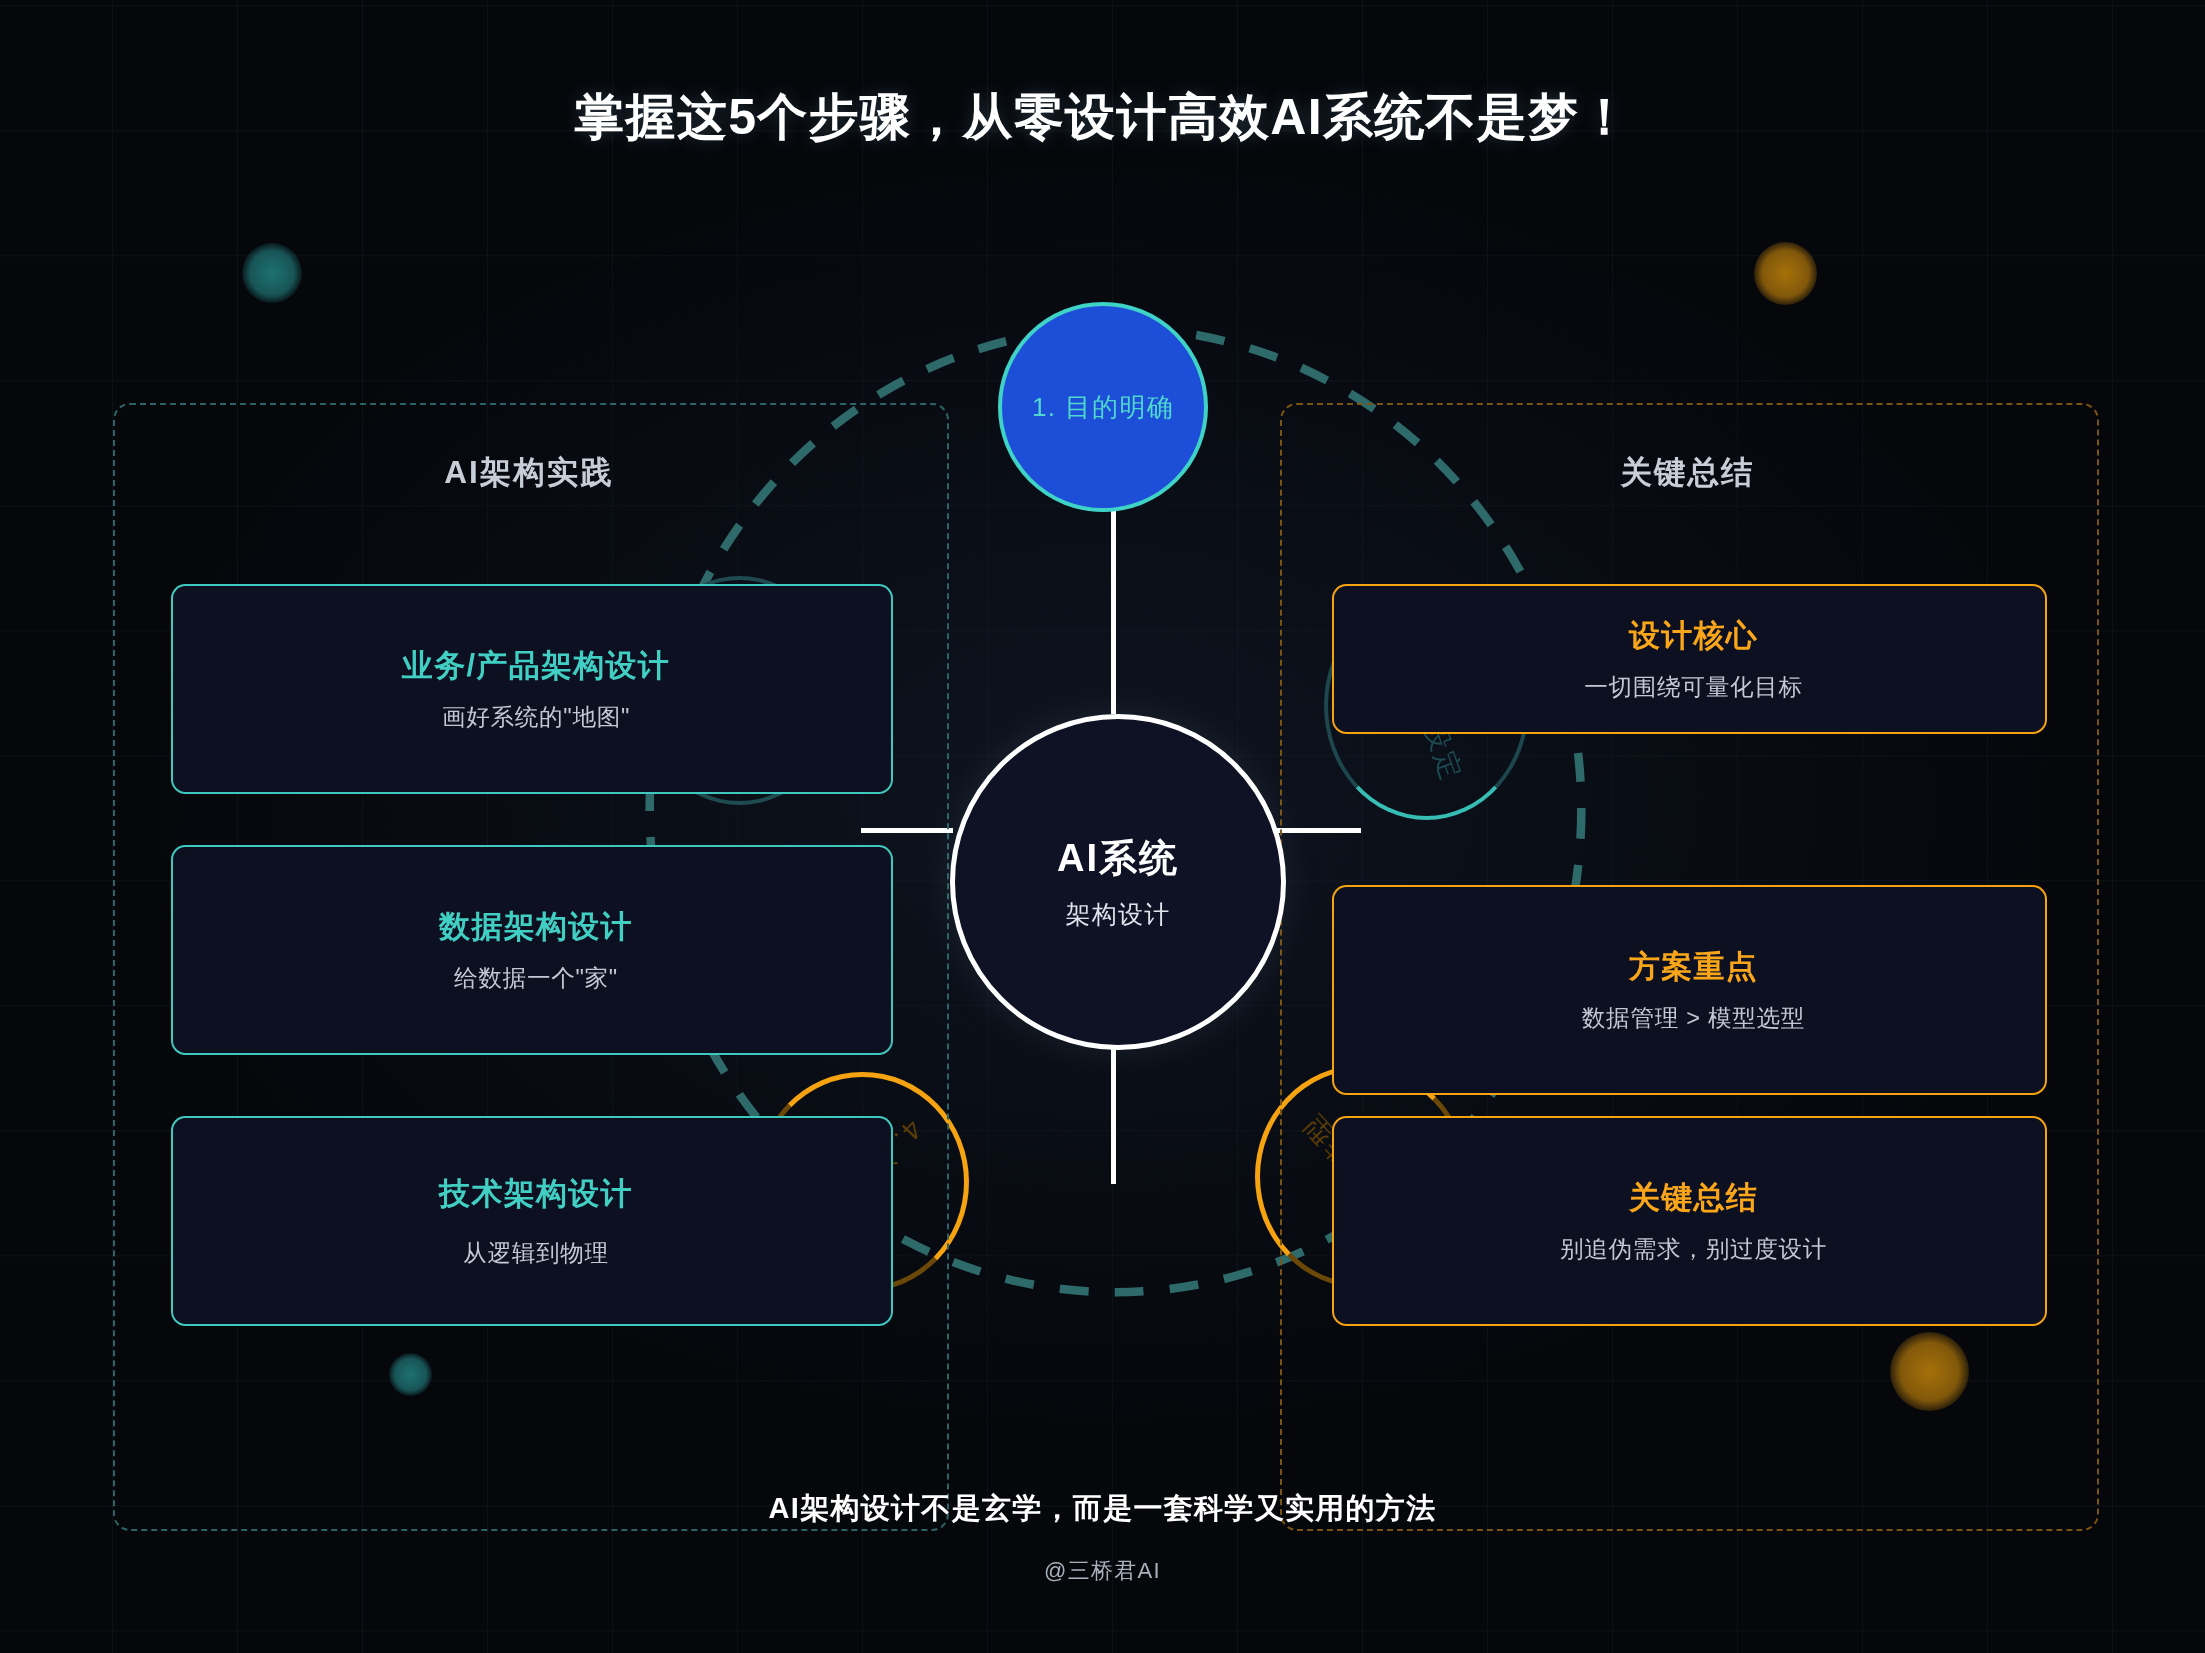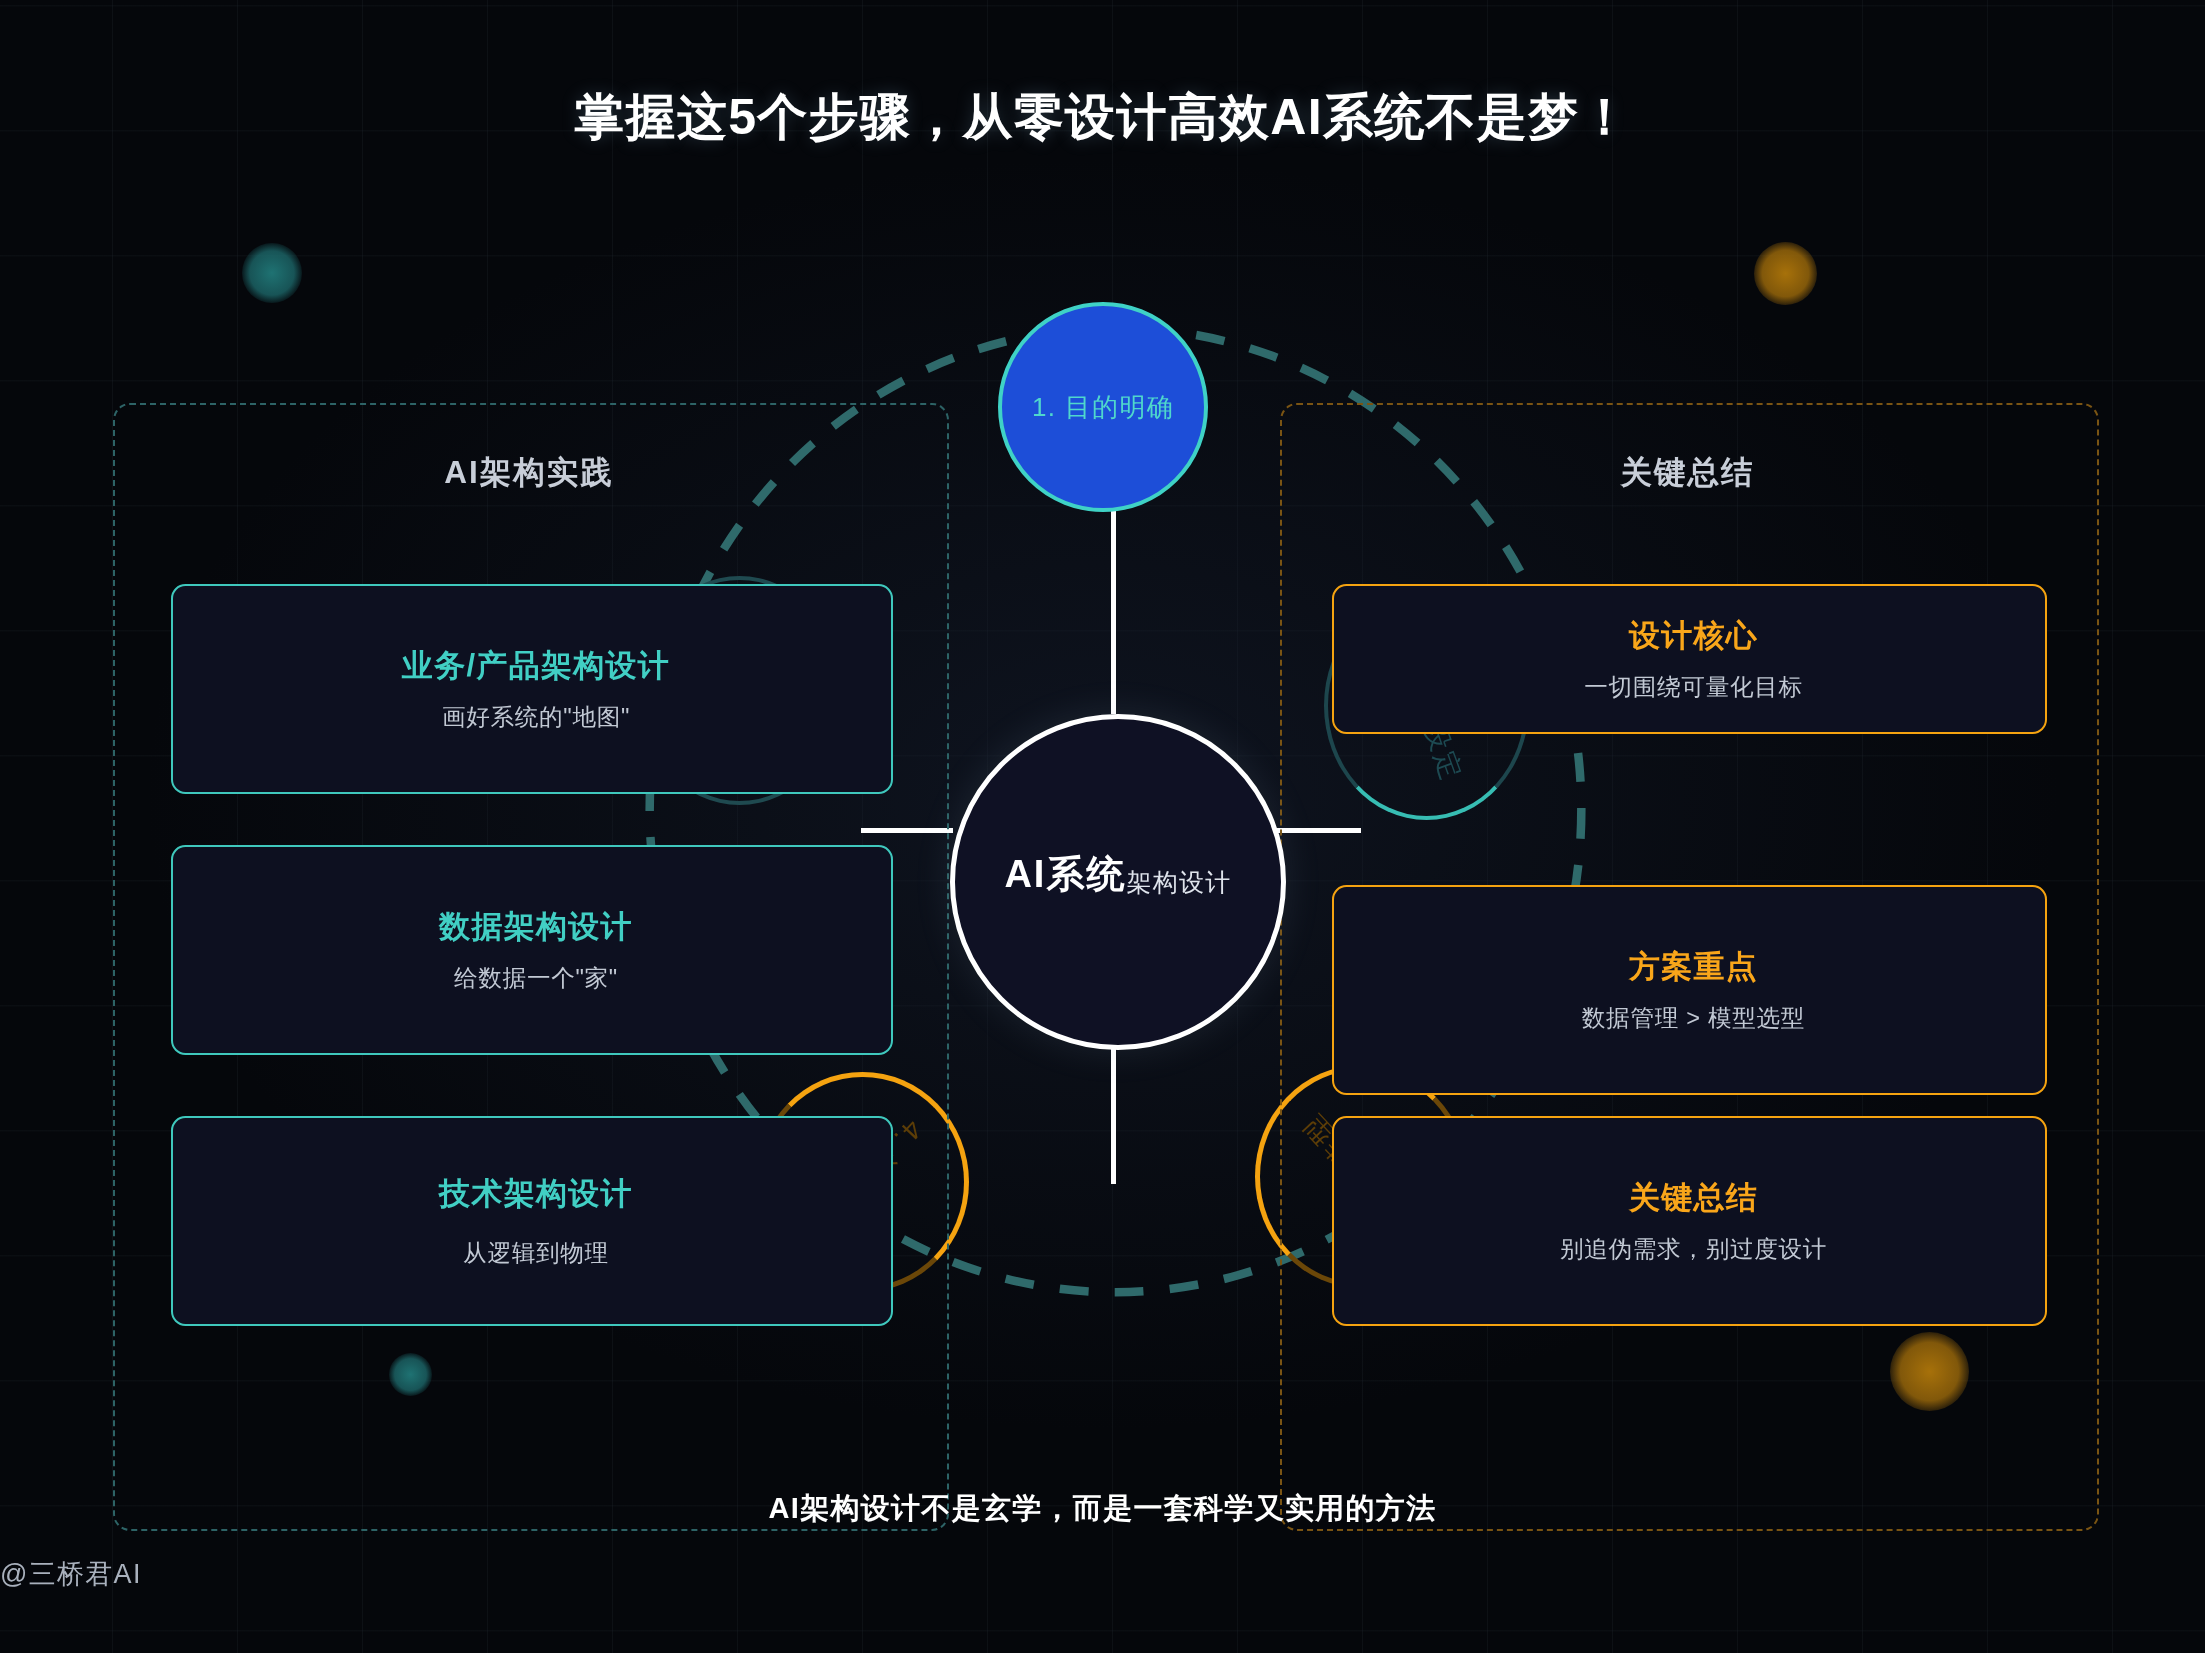--- a/index.html
+++ b/index.html
@@ -63,21 +63,21 @@
   .card.l2{left:171px;top:845px;width:722px;height:210px;}
   .card.l3{left:171px;top:1116px;width:722px;height:210px;gap:7px;}
   .card.r1{left:1332px;top:584px;width:715px;height:150px;}
   .card.r2{left:1332px;top:885px;width:715px;height:210px;}
   .card.r3{left:1332px;top:1116px;width:715px;height:210px;}
 
   
   .hub{
     position:absolute;left:950px;top:714px;width:326px;height:326px;border-radius:50%;
     background:#0f1124;border:5.9px solid #ffffff;
-    display:flex;flex-direction:row;align-items:center;justify-content:center;
+    display:flex;flex-direction:column;align-items:center;justify-content:center;
     box-shadow:0 0 39px rgba(180,210,240,.10);
   }
   .hub .h1{font-size:38px;font-weight:700;color:#ffffff;letter-spacing:2px;margin-bottom:14.4px;}
   .hub .h2{font-size:25px;color:#dfe4ec;letter-spacing:1.3px;}
 
   
   .step-top{
     position:absolute;left:998px;top:302px;width:202px;height:202px;border-radius:50%;
     background:#1d4ed8;border:4.6px solid #3fd2c6;
     display:flex;align-items:center;justify-content:center;
@@ -108,22 +108,22 @@
 
   
   .arc{position:absolute;left:630px;top:308px;width:971px;height:1004px;pointer-events:none;}
 
   
   .foot1{
     position:absolute;left:0;right:0;top:1489px;text-align:center;
     font-size:29px;font-weight:600;color:#ffffff;letter-spacing:1.3px;
   }
   .foot2{
-    position:absolute;left:0;right:0;top:1556px;
-    font-size:27px;color:#a9b1bd;letter-spacing:1.3px;
+    position:absolute;left:0;right:0;top:1556px;text-align:center;
+    font-size:22px;color:#a9b1bd;letter-spacing:1.3px;
   }
 </style>
 </head>
 <body>
 
 <div class="stage">
 
   <div class="grid"></div>
   <div class="vign"></div>
 

